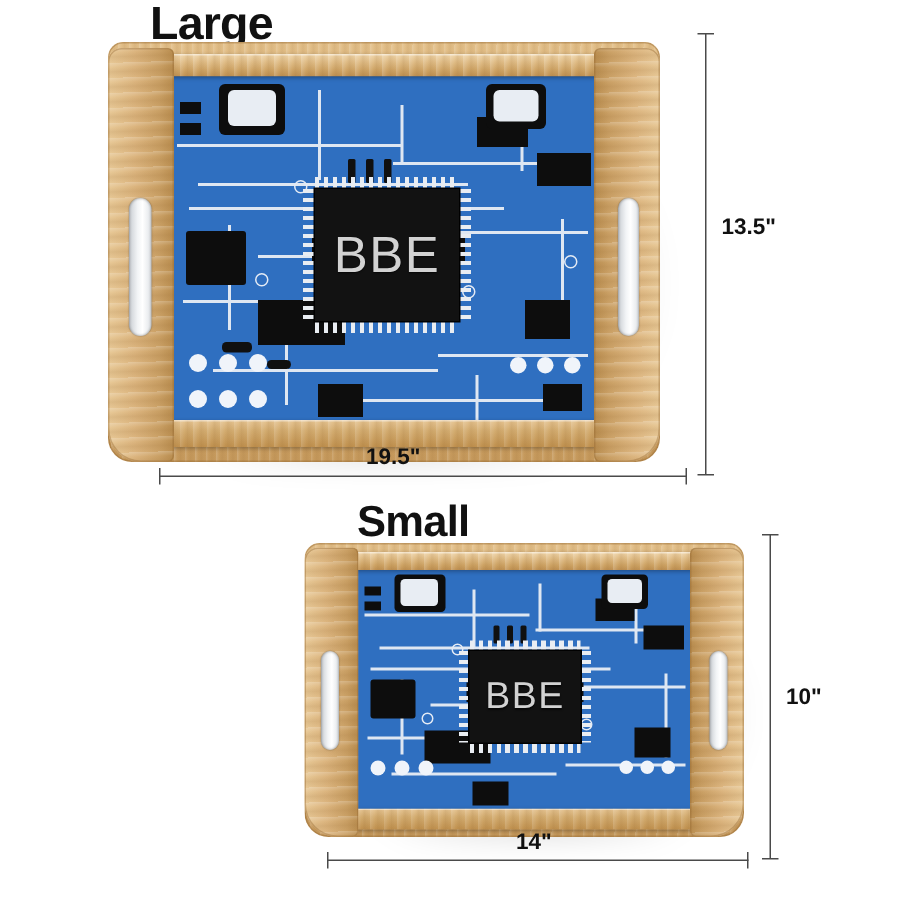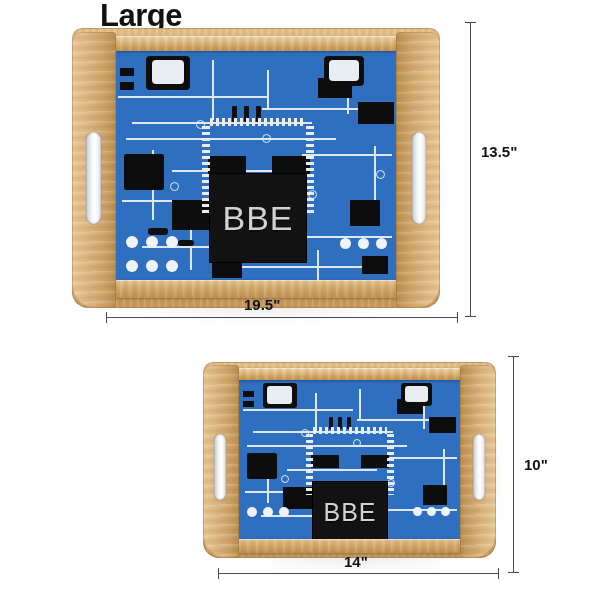--- a/index.html
+++ b/index.html
@@ -99,21 +99,20 @@
     border-radius: 999px;
     box-shadow: inset 0 0 2px rgba(0,0,0,0.45), 0 0 1px rgba(0,0,0,0.5);
   }
 
   
   .chip {
     position: absolute; z-index: 4;
     background: #121212;
     display: flex; align-items: center; justify-content: center;
     box-shadow: 0 0 0 1px #000;
-    margin-top: 48px;
   }
   .chip-text {
     color: #d2d2d2;
     font-weight: normal;
     letter-spacing: 1px;
     line-height: 1;
     text-shadow: 0 1px 1px rgba(0,0,0,0.6);
   }
   .pins { position: absolute; z-index: 4; }
   .pins-h {
@@ -237,20 +236,21 @@
   <div class="dim-line-h" style="left:106px; top:317px; width:352px;"></div>
   <div class="tick-v" style="left:106px; top:312px;"></div>
   <div class="tick-v" style="left:457px; top:312px;"></div>
   <div class="dim-label" style="left:244px; top:296px; font-size:15px;">19.5"</div>
 
   <div class="dim-line-v" style="left:470px; top:22px; height:294px;"></div>
   <div class="tick-h" style="left:465px; top:22px;"></div>
   <div class="tick-h" style="left:465px; top:316px;"></div>
   <div class="dim-label" style="left:481px; top:143px; font-size:15px;">13.5"</div>
 
+  <div class="size-title" id="title-small">Small</div>
 
   <div class="tray" id="tray-small" style="left:203px; top:362px; width:293px; height:196px;">
     <div class="tray-shadow"></div>
     <div class="wood-body"></div>
 
     <div class="board" style="left:34px; top:17px; width:225px; height:164px;">
 
       <div class="trace" style="left:6px;  top:30px;  width:110px; height:2px;"></div>
       <div class="trace" style="left:16px; top:52px;  width:140px; height:2px;"></div>
       <div class="trace" style="left:10px; top:66px;  width:160px; height:2px;"></div>

